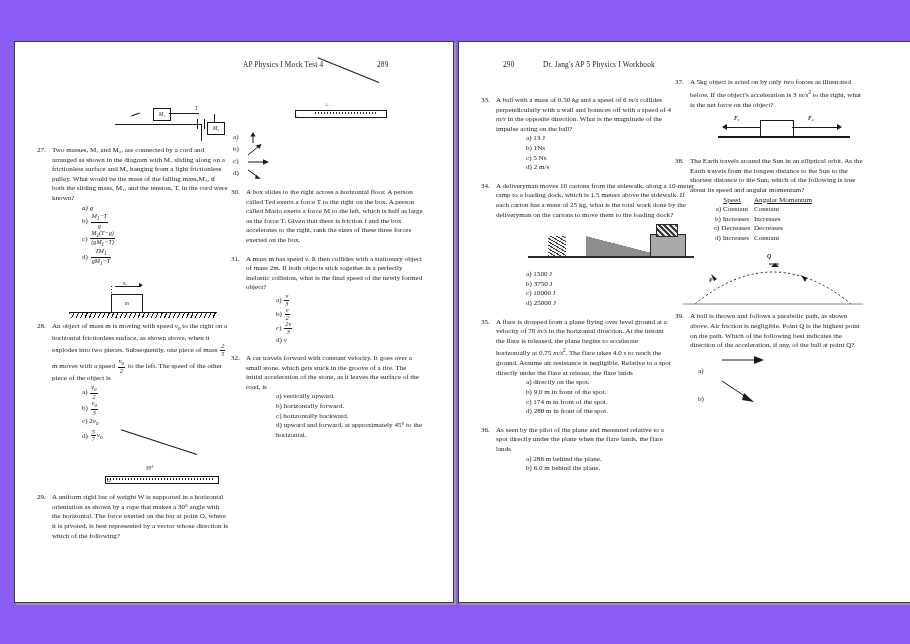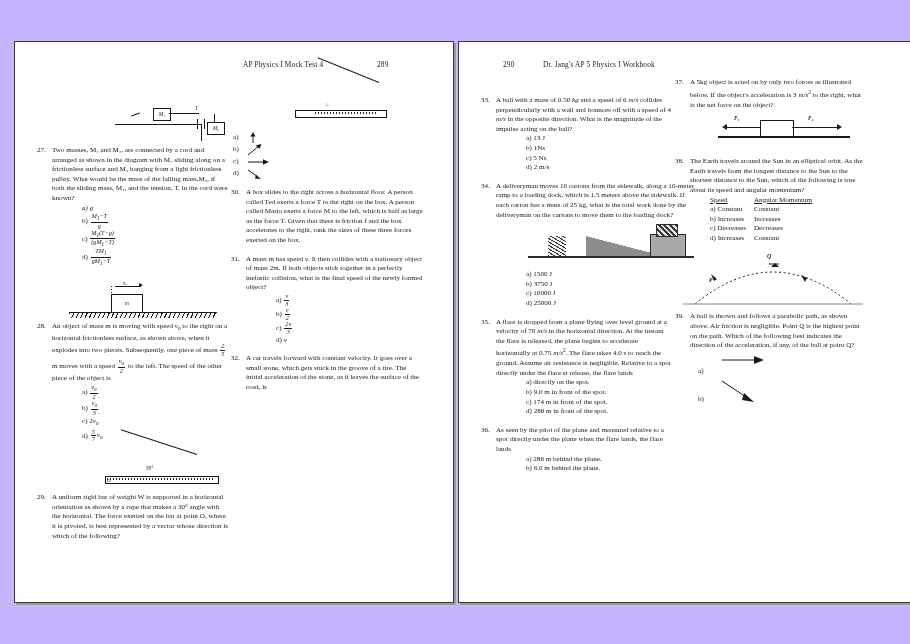--- a/index.html
+++ b/index.html
@@ -8,21 +8,21 @@
     background: #ffffff;
     width: 910px;
     height: 644px;
     overflow: hidden;
     font-family: "Liberation Serif", serif;
   }
   #viewport {
     position: relative;
     width: 910px;
     height: 644px;
-    background: #c4b5fd;
+    background: #8b5cf6;
   }
   .page {
     position: absolute;
     top: 41px;
     height: 562px;
     background: #ffffff;
     border: 1px solid #3a3a3a;
     box-shadow: 2px 2px 0 #9a9a9a;
     box-sizing: border-box;
     overflow: hidden;
@@ -73,20 +73,21 @@
   }
   .choices li { display: block; white-space: pre-wrap; }
   .choice-ind { padding-left: 10px; }
 
   .two-col-choice {
     padding-left: 20px;
   }
   .two-col-choice .hrow span:first-child {
     display: inline-block;
     width: 44px;
+    text-align: center;
   }
   .hrow.head span { text-decoration: underline; }
 
   .frac {
     display: inline-flex;
     flex-direction: column;
     vertical-align: middle;
     text-align: center;
     font-style: italic;
     font-size: 6.2px;
@@ -408,20 +409,26 @@
             <li class="choice-ind">c) <span class="frac"><span class="num">2v</span><span class="den">3</span></span></li>
             <li class="choice-ind">d) <span class="it">v</span></li>
           </ul>
         </div>
       </div>
 
       <div class="q">
         <div class="q-num">32.</div>
         <div class="q-body">
           <span class="q-stem">A car travels forward with constant velocity. It goes over a small stone, which gets stuck in the groove of a tire. The initial acceleration of the stone, as it leaves the surface of the road, is</span>
+          <ul class="choices">
+            <li class="choice-ind">a) vertically upward.</li>
+            <li class="choice-ind">b) horizontally forward.</li>
+            <li class="choice-ind">c) horizontally backward.</li>
+            <li class="choice-ind">d) upward and forward, at approximately 45° to the horizontal.</li>
+          </ul>
         </div>
       </div>
     </div>
   </div>
 
   <div class="page" id="page-right">
 
     <div class="page-header hdr-right-num">290</div>
     <div class="page-header hdr-right-title">Dr. Jang's AP 5 Physics I Workbook</div>
 

